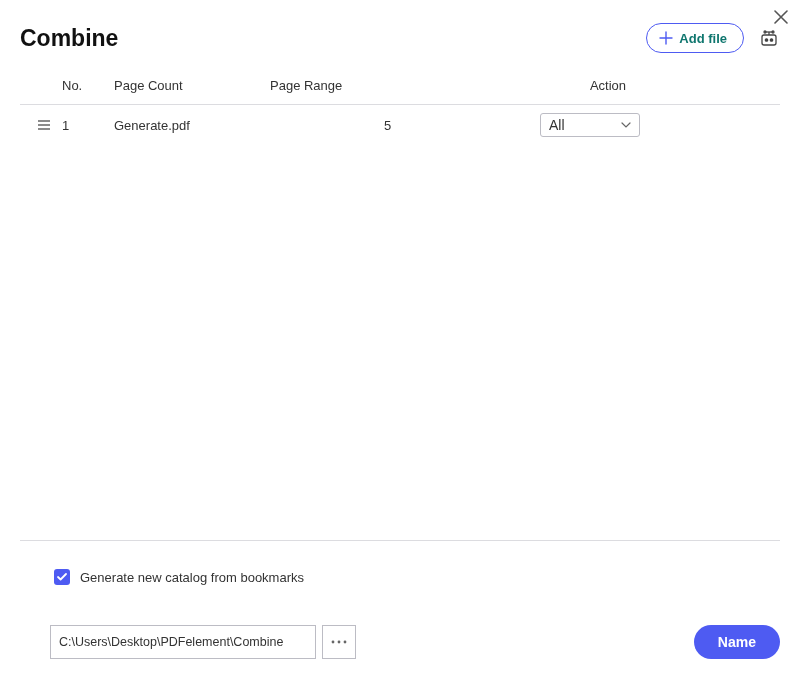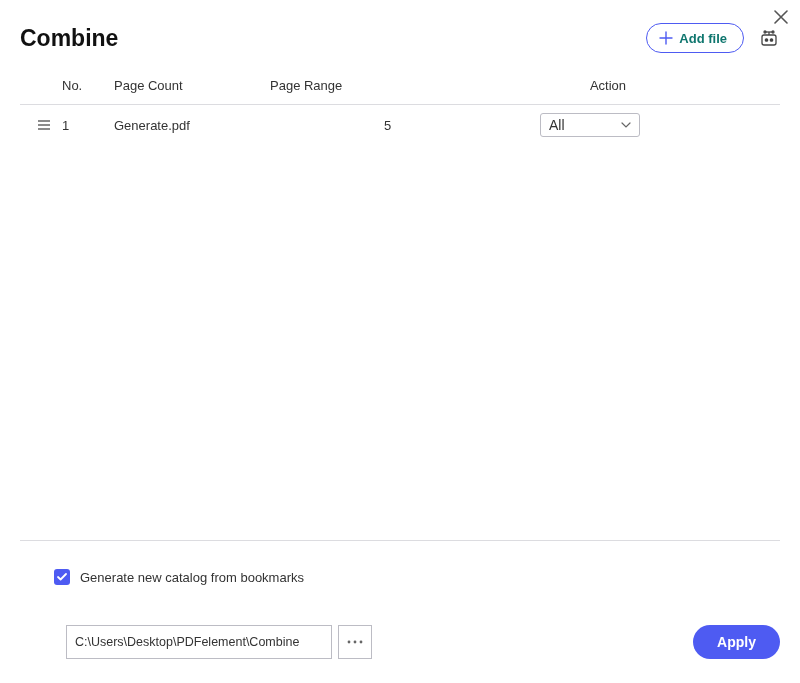--- a/index.html
+++ b/index.html
@@ -151,21 +151,21 @@
     .output-label {
       margin-left: 34px;
       font-size: 13px;
       color: #555;
       margin-bottom: 8px;
     }
     .output-row {
       display: flex;
       align-items: center;
       justify-content: space-between;
-      margin-left: 46px;
+      margin-left: 30px;
     }
     .output-left {
       display: flex;
       align-items: center;
       gap: 6px;
     }
     .output-input {
       border: 1px solid #bcbcc4;
       height: 34px;
       width: 266px;
@@ -274,15 +274,15 @@
     <div class="output-left">
       <input class="output-input" type="text" value="C:\Users\Desktop\PDFelement\Combine" style="">
       <div class="browse-btn">
         <svg width="16" height="4" viewBox="0 0 16 4">
             <circle cx="2" cy="2" r="1.4" fill="currentColor"></circle>
             <circle cx="8" cy="2" r="1.4" fill="currentColor"></circle>
             <circle cx="14" cy="2" r="1.4" fill="currentColor"></circle>
           </svg>
       </div>
     </div>
-    <button class="apply-btn">Apply</button>
+    <button class="apply-btn">Name</button>
   </div>
 </div>
 
 </body></html>

